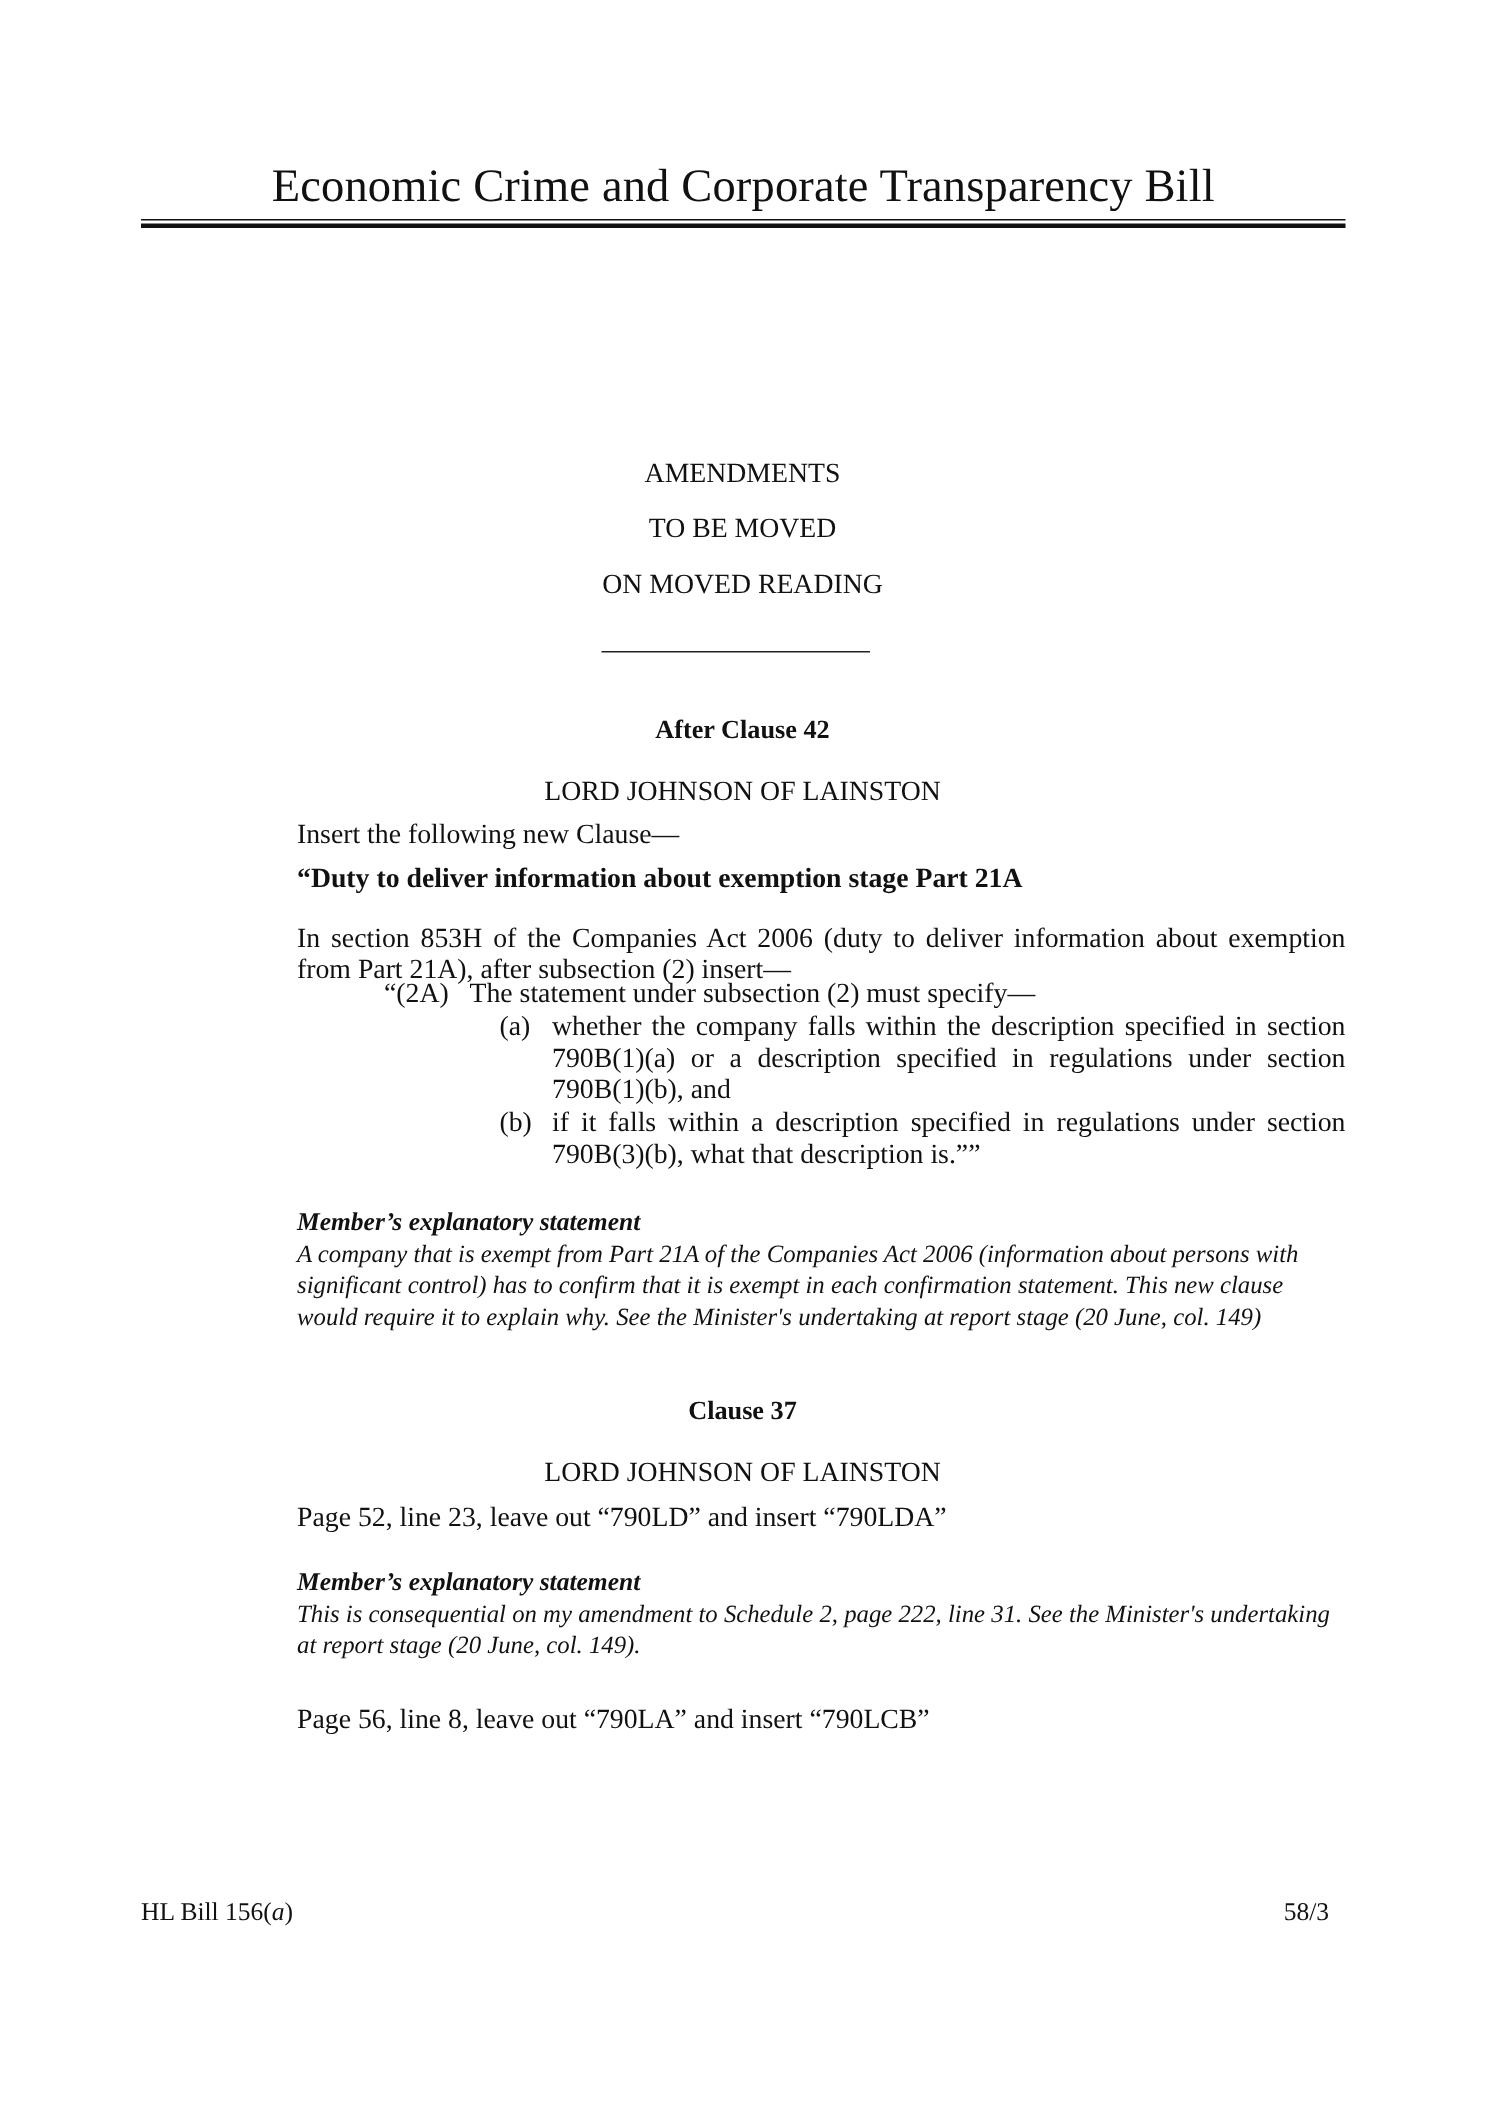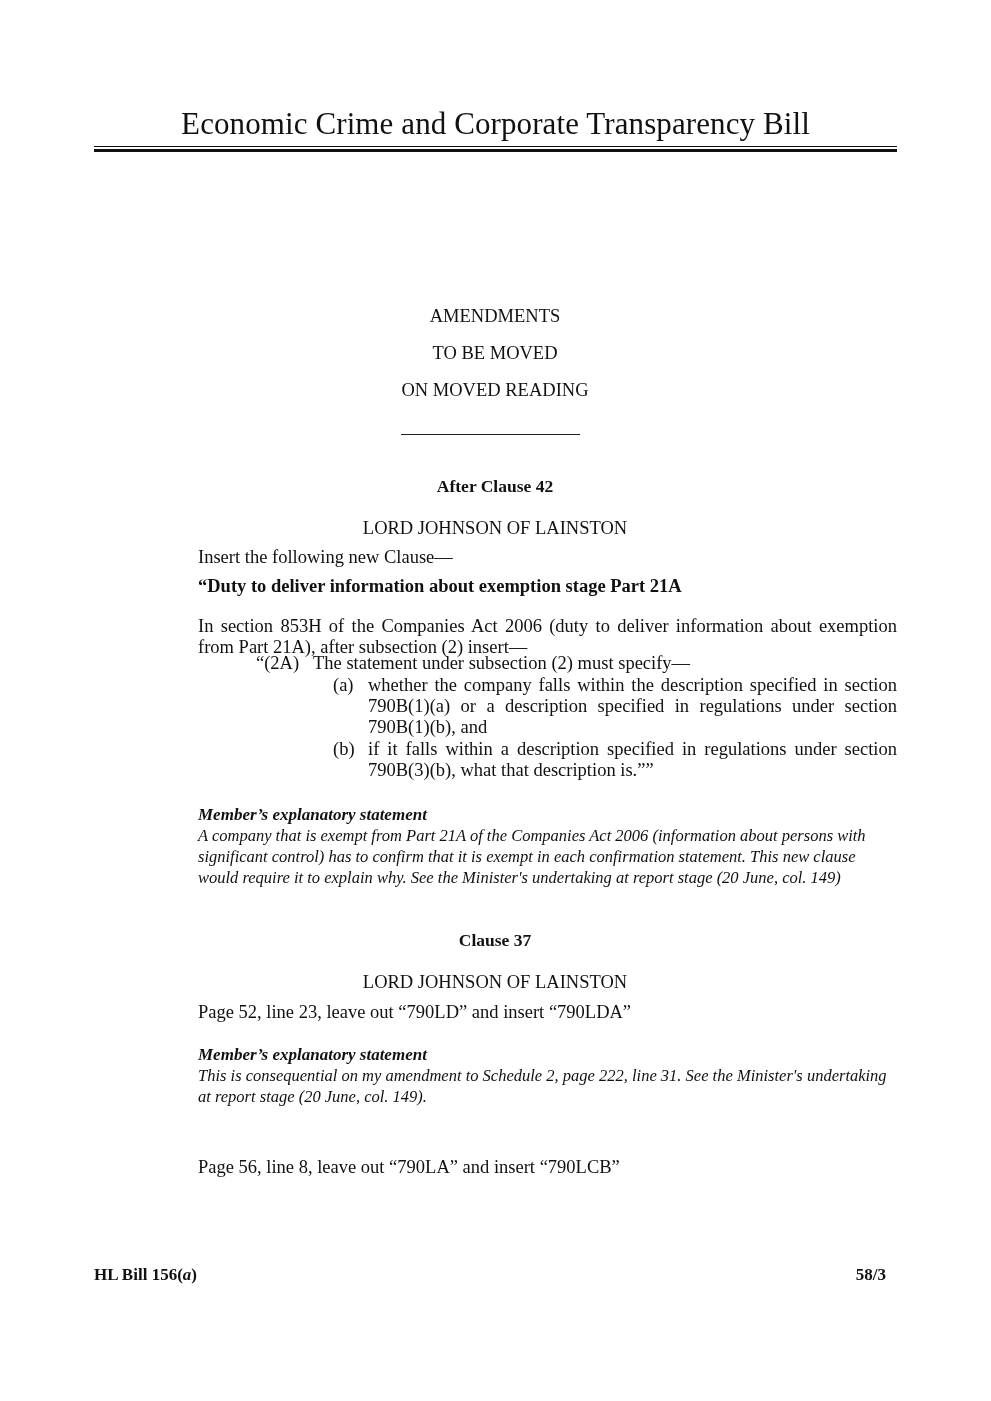--- a/index.html
+++ b/index.html
@@ -76,21 +76,20 @@
       left: 198px;
       width: 699px;
       font-size: 16.5px;
       line-height: 21px;
       font-style: italic;
     }
     .footer {
       position: absolute;
       top: 1265px;
       font-size: 17px;
-      font-weight: bold;
     }
   </style>
 </head>
 <body>
 
 <div class="page-title">Economic Crime and Corporate Transparency Bill</div>
 <div class="rule-thin"></div>
 <div class="rule-thick"></div>
 
 <div class="center" style="top:306px;">AMENDMENTS</div>
@@ -116,18 +115,18 @@
 <div class="stmt bold" style="top:804px; font-size:17px;">Member’s explanatory statement</div>
 <div class="stmt" style="top:825px; width:695px;">A company that is exempt from Part 21A of the Companies Act 2006 (information about persons with significant control) has to confirm that it is exempt in each confirmation statement. This new clause would require it to explain why. See the Minister's undertaking at report stage (20 June, col. 149)</div>
 
 <div class="center bold" style="top:930px; font-size:17.5px;">Clause 37</div>
 <div class="center" style="top:972px;">LORD JOHNSON OF LAINSTON</div>
 <div class="body-text" style="top:1002px;">Page 52, line 23, leave out “790LD” and insert “790LDA”</div>
 
 <div class="stmt bold" style="top:1044px; font-size:17px;">Member’s explanatory statement</div>
 <div class="stmt" style="top:1065px; width:690px;">This is consequential on my amendment to Schedule 2, page 222, line 31. See the Minister's undertaking at report stage (20 June, col. 149).</div>
 
-<div class="body-text" style="top:1137px;margin-top:20px;">Page 56, line 8, leave out “790LA” and insert “790LCB”</div>
+<div class="body-text" style="top:1137px;">Page 56, line 8, leave out “790LA” and insert “790LCB”</div>
 
 <div class="footer" style="left:94px;">
   <span>HL Bill 156(</span><span class="italic">a</span><span>)</span>
 </div>
 <div class="footer" style="right:105px; text-align:left;">58/3</div>
 
 </body></html>

